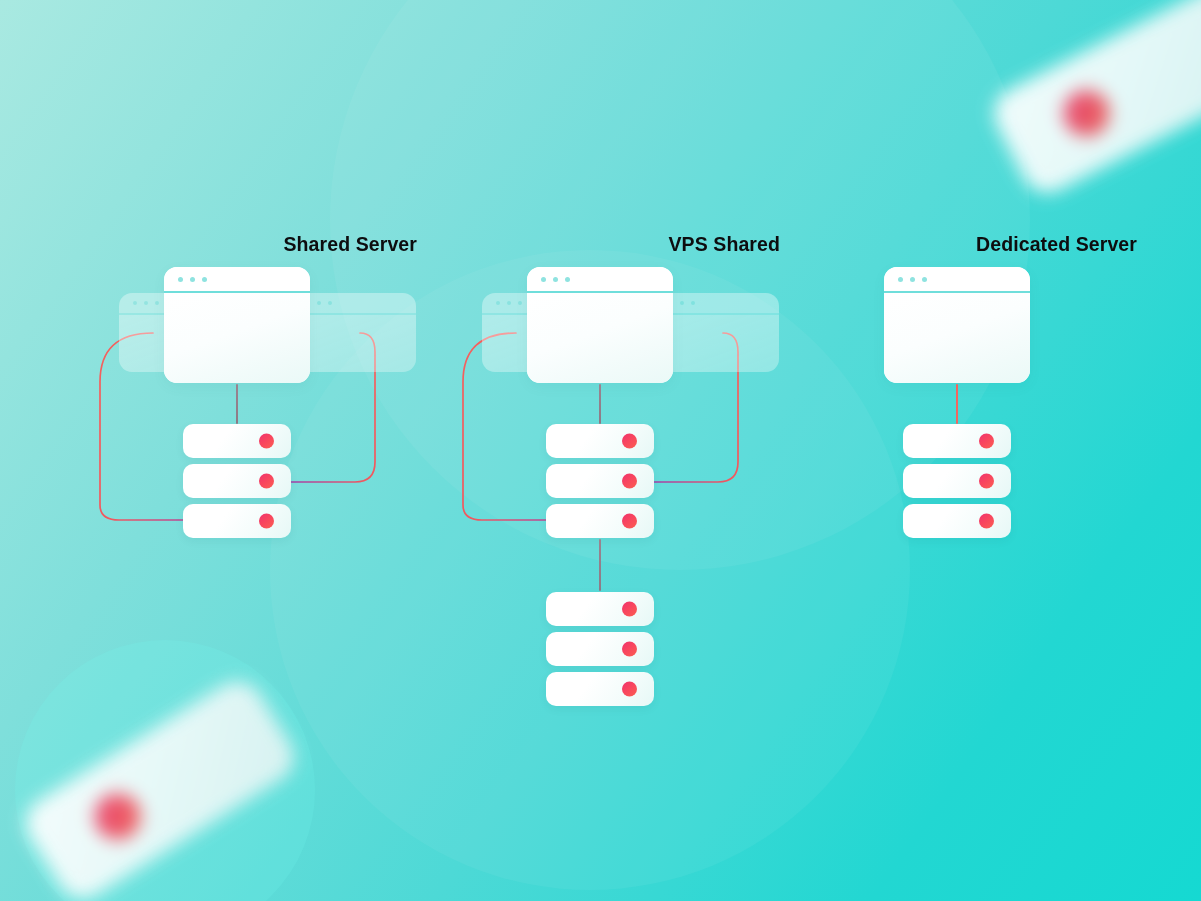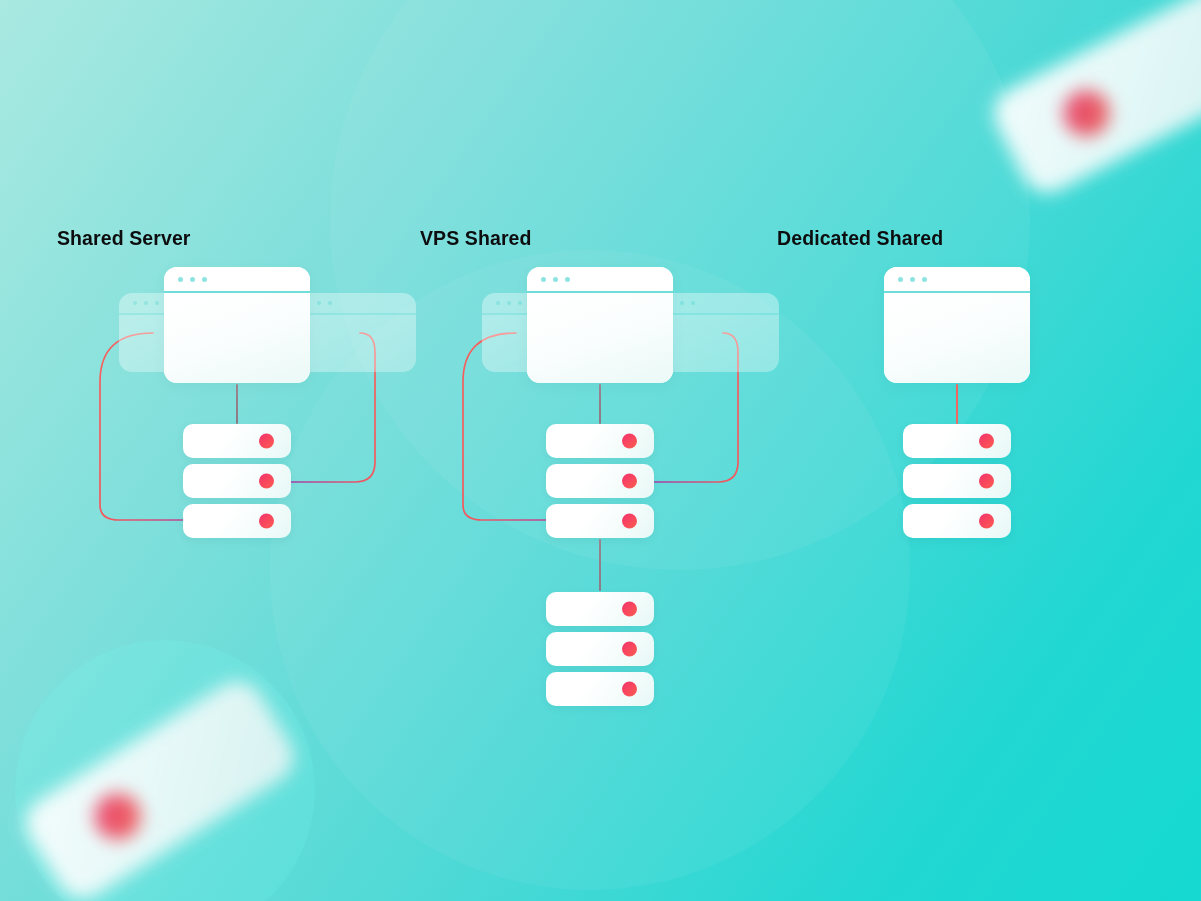--- a/index.html
+++ b/index.html
@@ -79,24 +79,24 @@
     top: 0;
     width: 360px;
     height: 901px;
   }
   .col-shared    { left: 57px; }
   .col-vps       { left: 420px; }
   .col-dedicated { left: 777px; }
 
   .col-title {
     position: absolute;
-    top: 227px;
+    top: 233px;
     left: 0;
     width: 360px;
-    text-align: left;
+    text-align: right;
     font-size: 19.5px;
     font-weight: bold;
     color: #0d0d0f;
     letter-spacing: 0.1px;
     white-space: nowrap;
   }
 
   
   .browser {
     position: absolute;
@@ -352,21 +352,21 @@
       <div class="rack" style="top:40px;">
         <span class="rack-dot"></span>
       </div>
       <div class="rack" style="top:80px;">
         <span class="rack-dot"></span>
       </div>
     </div>
   </div>
 
   <div class="column col-dedicated">
-    <div class="col-title">Dedicated Shared</div>
+    <div class="col-title">Dedicated Server</div>
 
     <div class="browser browser-main">
       <div class="browser-bar">
         <span class="browser-dot"></span>
         <span class="browser-dot"></span>
         <span class="browser-dot"></span>
       </div>
       <div class="browser-body"></div>
     </div>
 

